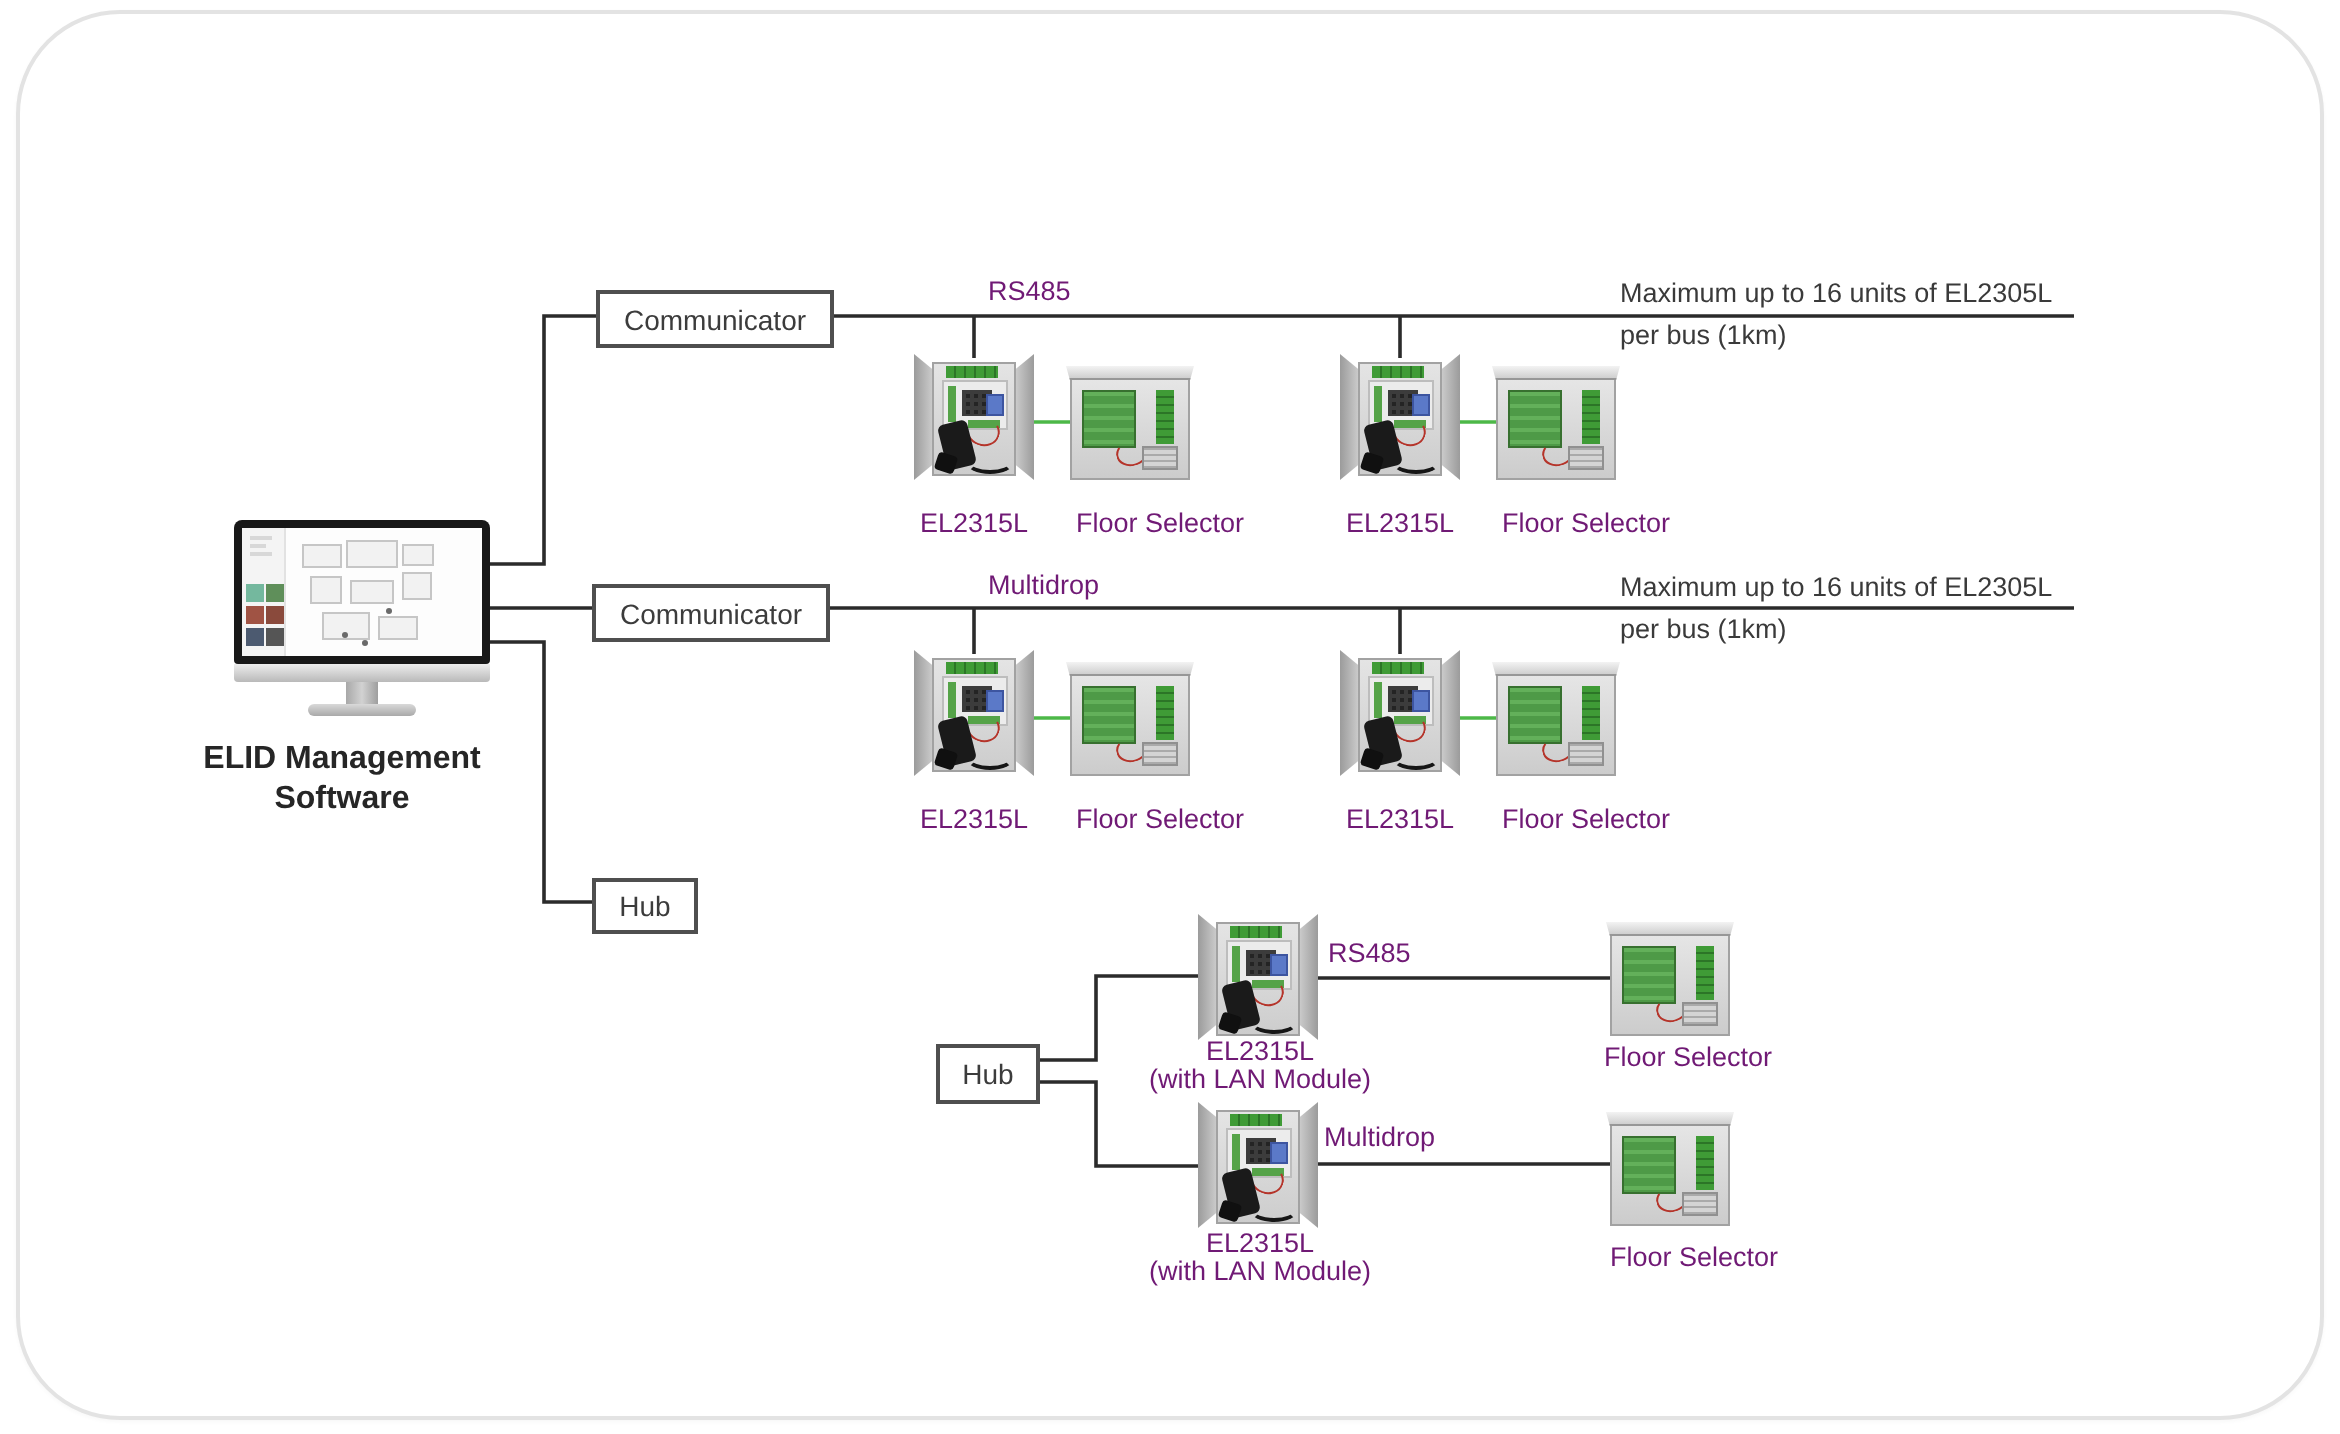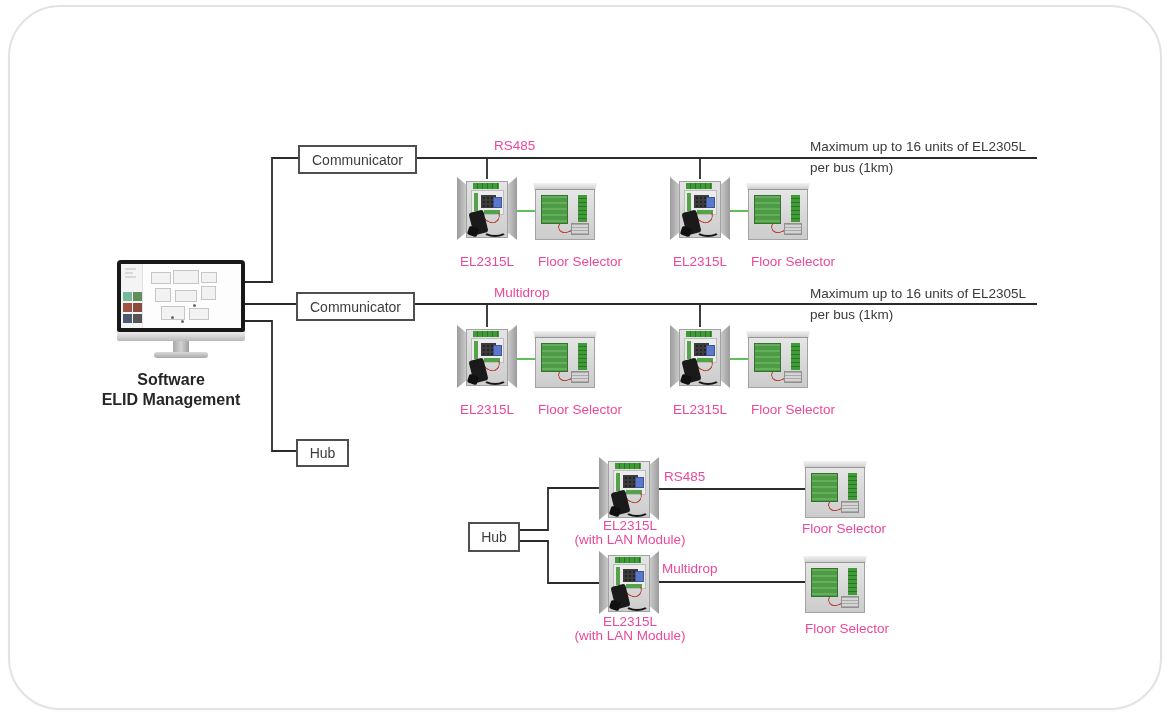--- a/index.html
+++ b/index.html
@@ -10,21 +10,21 @@
   .wires{position:absolute;left:0;top:0;}
   .wires path{fill:none;stroke-width:1.8px;}
   
   .nbox{position:absolute;border:2px solid #4f4f4f;background:#fff;display:flex;
         align-items:center;justify-content:center;font-size:14px;color:#3c3c3c;}
   .pos-comm1{left:298px;top:145px;width:115px;height:25px;}
   .pos-comm2{left:296px;top:292px;width:115px;height:25px;}
   .pos-hub1{left:296px;top:439px;width:49px;height:24px;}
   .pos-hub2{left:468px;top:522px;width:48px;height:26px;}
   
-  .lbl{position:absolute;font-size:13.5px;color:#ec4899;white-space:nowrap;}
+  .lbl{position:absolute;font-size:13.5px;color:#701a75;white-space:nowrap;}
   .lbl.ctr{transform:translateX(-50%);text-align:center;}
   .note{position:absolute;left:810px;width:232px;font-size:13.5px;color:#3a3a3a;line-height:15px;}
   .title{position:absolute;left:171px;top:370px;transform:translateX(-50%);width:180px;
          text-align:center;font-size:16px;font-weight:bold;color:#262626;line-height:20px;}
   
   .monitor{position:absolute;left:117px;top:260px;width:128px;height:98px;}
   .mon-bezel{position:absolute;left:0;top:0;width:128px;height:72px;background:#181818;
              border-radius:4px 4px 2px 2px;box-sizing:border-box;padding:4px;}
   .mon-screen{position:relative;width:100%;height:100%;background:#fdfdfd;overflow:hidden;}
   .mon-side{position:absolute;left:0;top:0;width:21px;height:100%;background:#f4f4f4;border-right:1px solid #e2e2e2;}
@@ -138,22 +138,22 @@
           <div class="fpd" style="left:60px;top:56px;"></div>
           <div class="fpd" style="left:72px;top:40px;"></div>
         </div>
       </div>
     </div>
     <div class="mon-chin"></div>
     <div class="mon-neck"></div>
     <div class="mon-base"></div>
   </div>
   <div class="title">
+    <div>ELID Management</div>
     <div>Software</div>
-    <div>ELID Management</div>
   </div>
 
   <div class="nbox pos-comm1">
       <span>Communicator</span>
     </div>
   <div class="nbox pos-comm2">
       <span>Communicator</span>
     </div>
   <div class="nbox pos-hub1">
       <span>Hub</span>

